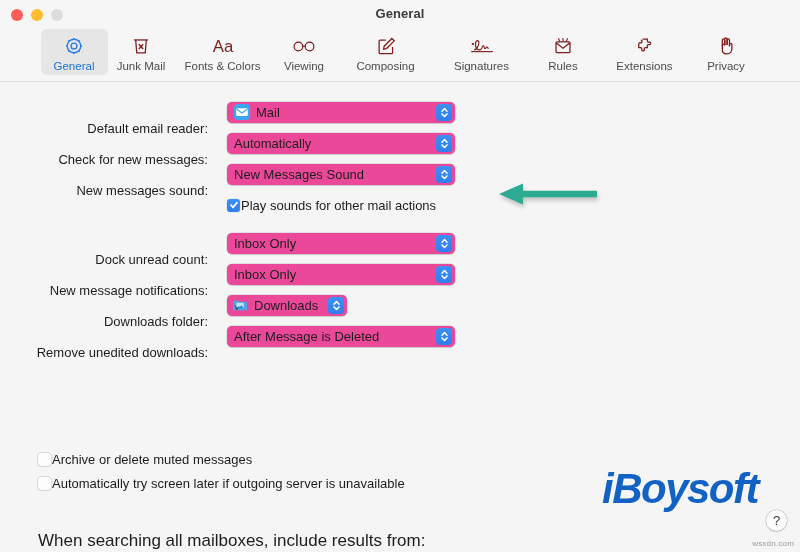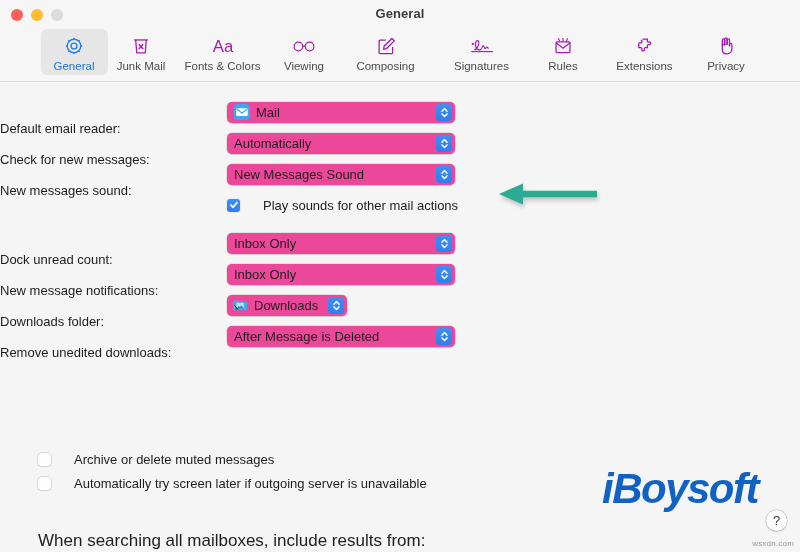--- a/index.html
+++ b/index.html
@@ -83,21 +83,21 @@
     gap: 1px;
     cursor: default;
   }
   .tab.wide { width: 96px; }
   .tab.selected { background: #e6e6e6; }
   .tab .glyph {
     height: 26px;
     display: flex;
     align-items: center;
     justify-content: center;
-    color: #a21caf;
+    color: #7f1d1d;
   }
   .tab.selected .glyph { color: #2b7fe0; }
   .tab .label {
     font-size: 11.5px;
     color: #4c4c4f;
     white-space: nowrap;
   }
   .tab.selected .label { color: #1a74d4; }
   .tab svg { display: block; }
 
@@ -115,20 +115,21 @@
     width: 100%;
   }
   .row {
     display: flex;
     align-items: center;
     height: 22px;
     margin-bottom: 9px;
   }
   .row .rlabel {
     width: 208px;
+    text-align: right;
     padding-right: 19px;
     font-size: 13px;
     color: #1d1d1f;
     white-space: nowrap;
     margin-top: 33px;
   }
 
   
   .popup {
     height: 21px;
@@ -171,21 +172,21 @@
     height: 16px;
     margin-right: 6px;
     border-radius: 3.5px;
     display: block;
   }
 
   
   .cbrow {
     display: flex;
     align-items: center;
-    gap: 23px;
+    gap: 1px;
     height: 20px;
   }
   .cbox {
     width: 13px;
     height: 13px;
     border-radius: 3px;
     flex: 0 0 auto;
     background: #fdfdfd;
     box-shadow: 0 0 0 .5px rgba(0,0,0,.22), 0 .5px .5px rgba(0,0,0,.06);
     display: flex;

